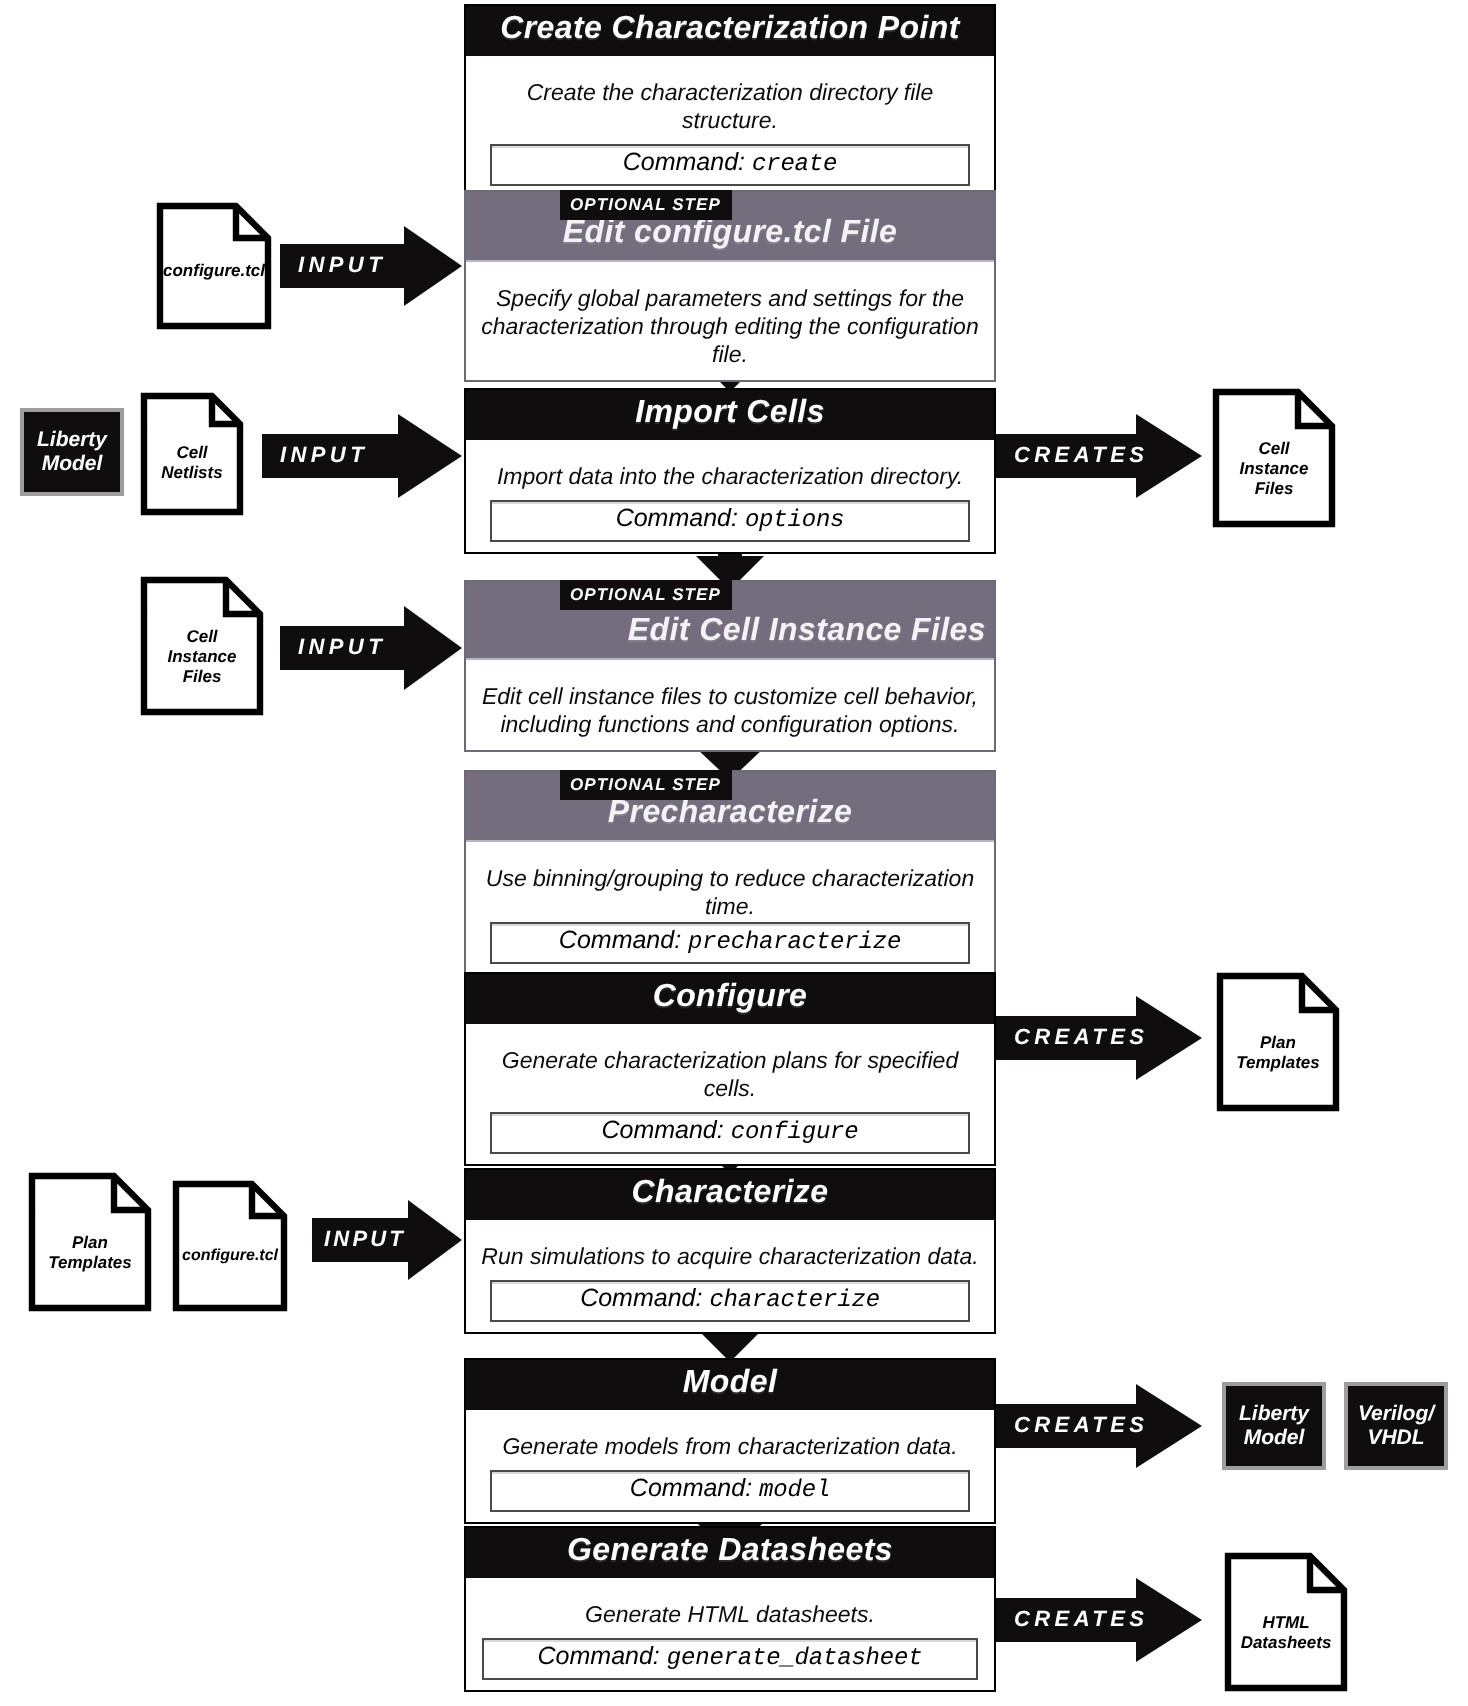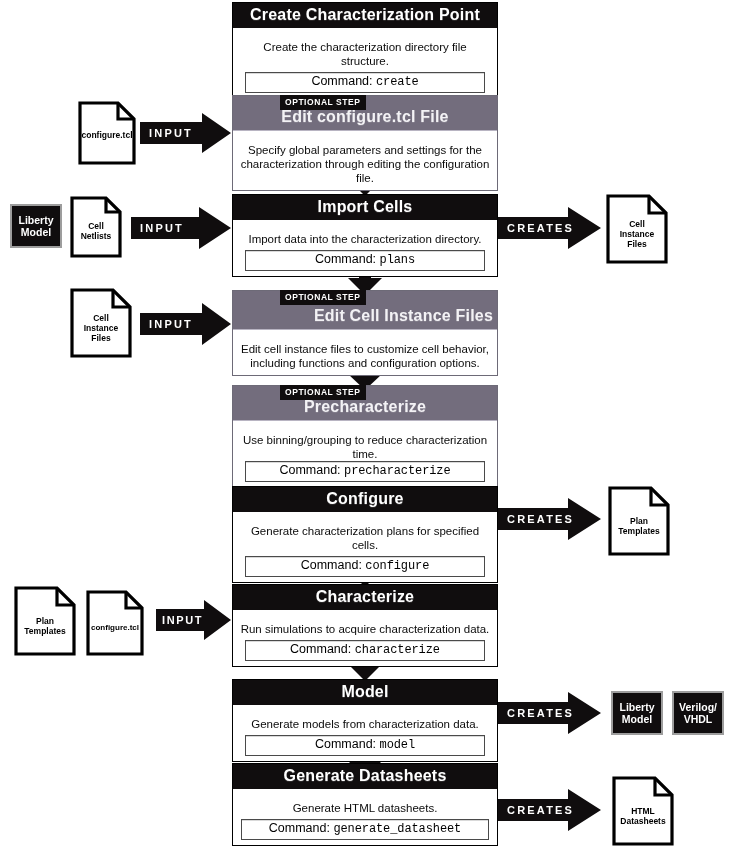--- a/index.html
+++ b/index.html
@@ -4,21 +4,21 @@
 <title>Characterization Flow</title>
 <style>
   html,body{margin:0;padding:0;background:#ffffff;}
   body{
     font-family:"Liberation Sans", sans-serif;
     width:734px; height:853px;
     position:relative; overflow:hidden;
     color:#000;
     -webkit-font-smoothing:antialiased;
   }
-  #stage{position:absolute; left:0; top:0; width:734px; height:853px;}
+  #stage{position:absolute; left:0; top:0; width:734px; height:853px;font-style:italic;}
 
   
   .step{
     position:absolute;
     left:232px; width:266px;
     box-sizing:border-box;
     border:1px solid #6d6a77;
     background:#fff;
   }
   .step.req{border:1px solid #000;}
@@ -192,21 +192,21 @@
     </svg>
     <span class="lbl">INPUT</span>
   </div>
 
   <div class="step req" style="top:194px;">
     <div class="step-title">Import Cells</div>
     <div class="step-body">
       <p class="step-desc">Import data into the characterization directory.</p>
       <div class="cmd">
         <span>Command:</span>
-        <span class="mono">plans</span>
+        <span class="mono">options</span>
       </div>
     </div>
   </div>
 
   <div class="darkbox" style="left:10px; top:204px; width:52px; height:44px; flex-direction:column;">
     <span>Liberty</span>
     <span>Model</span>
   </div>
   <div class="filebox" style="left:70px; top:196px; width:52px; height:62px;">
     <svg width="52" height="62" viewBox="0 0 52 62">

